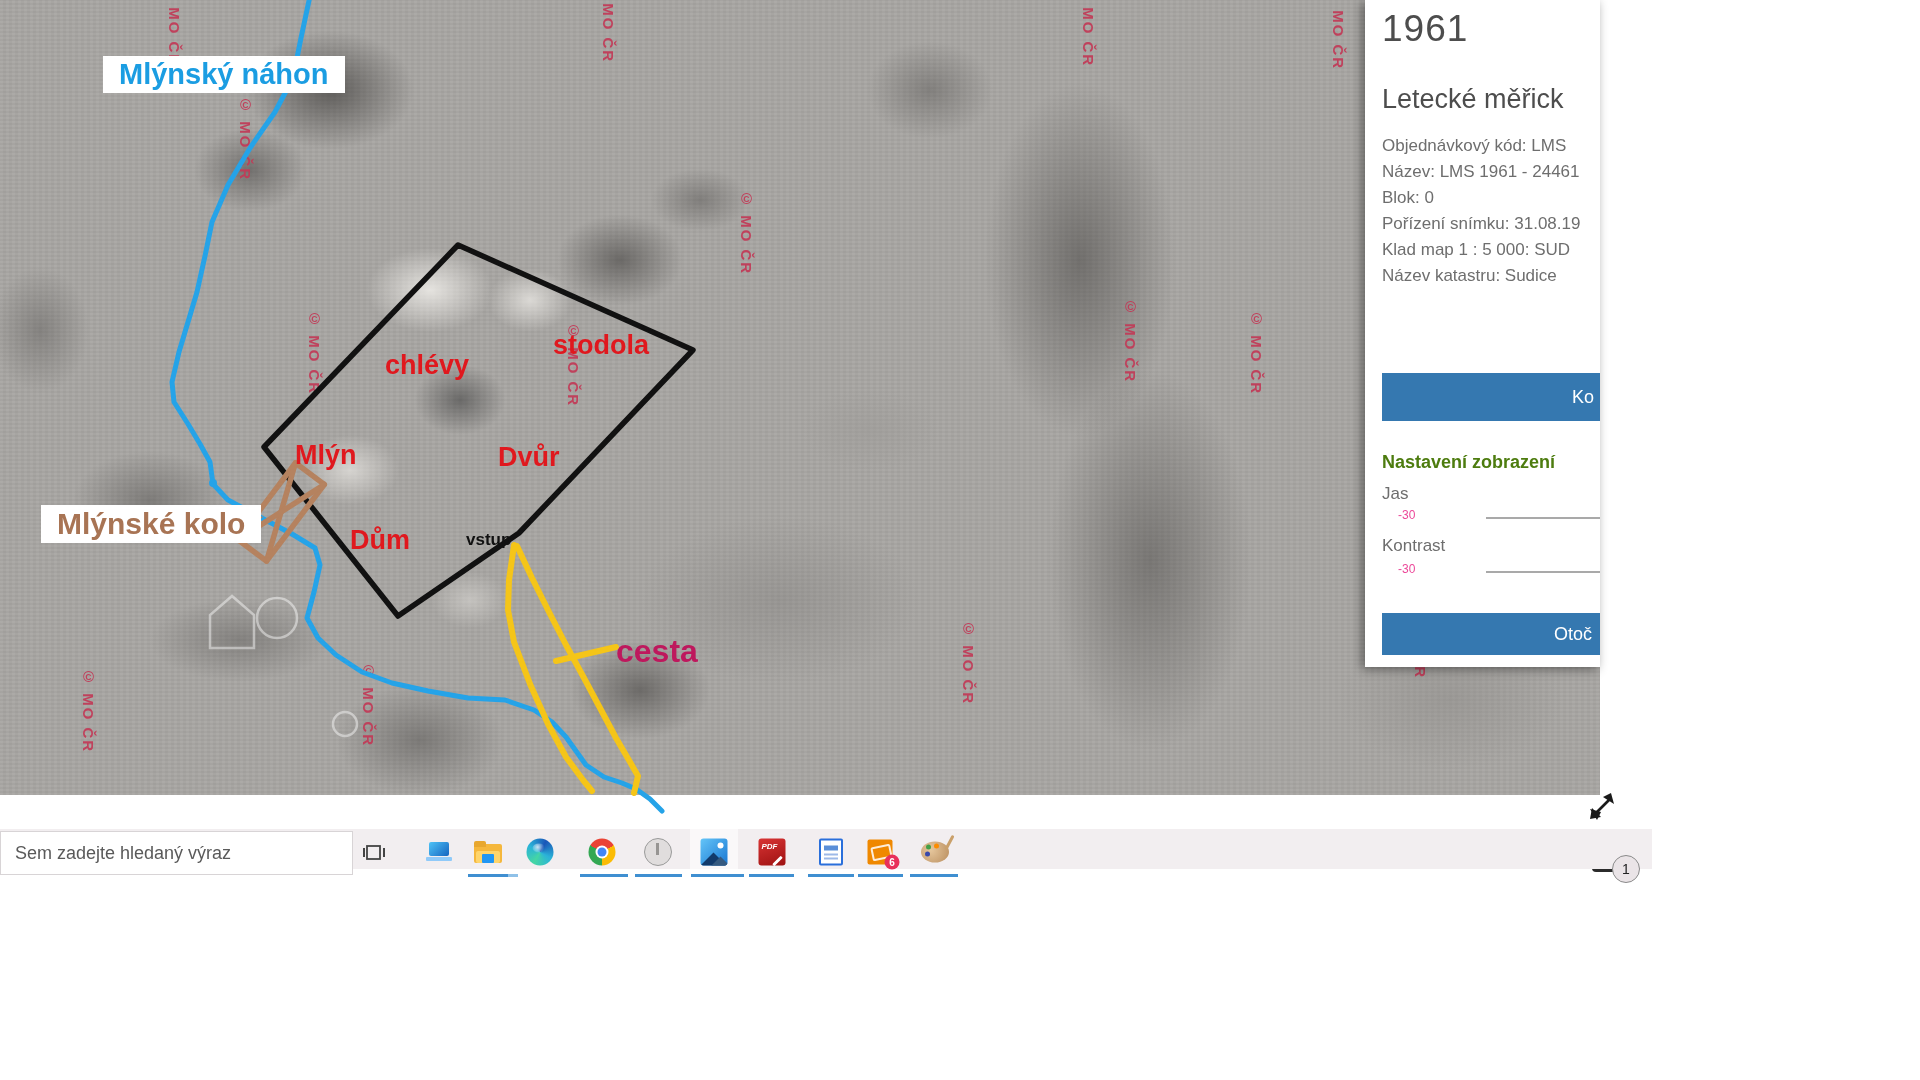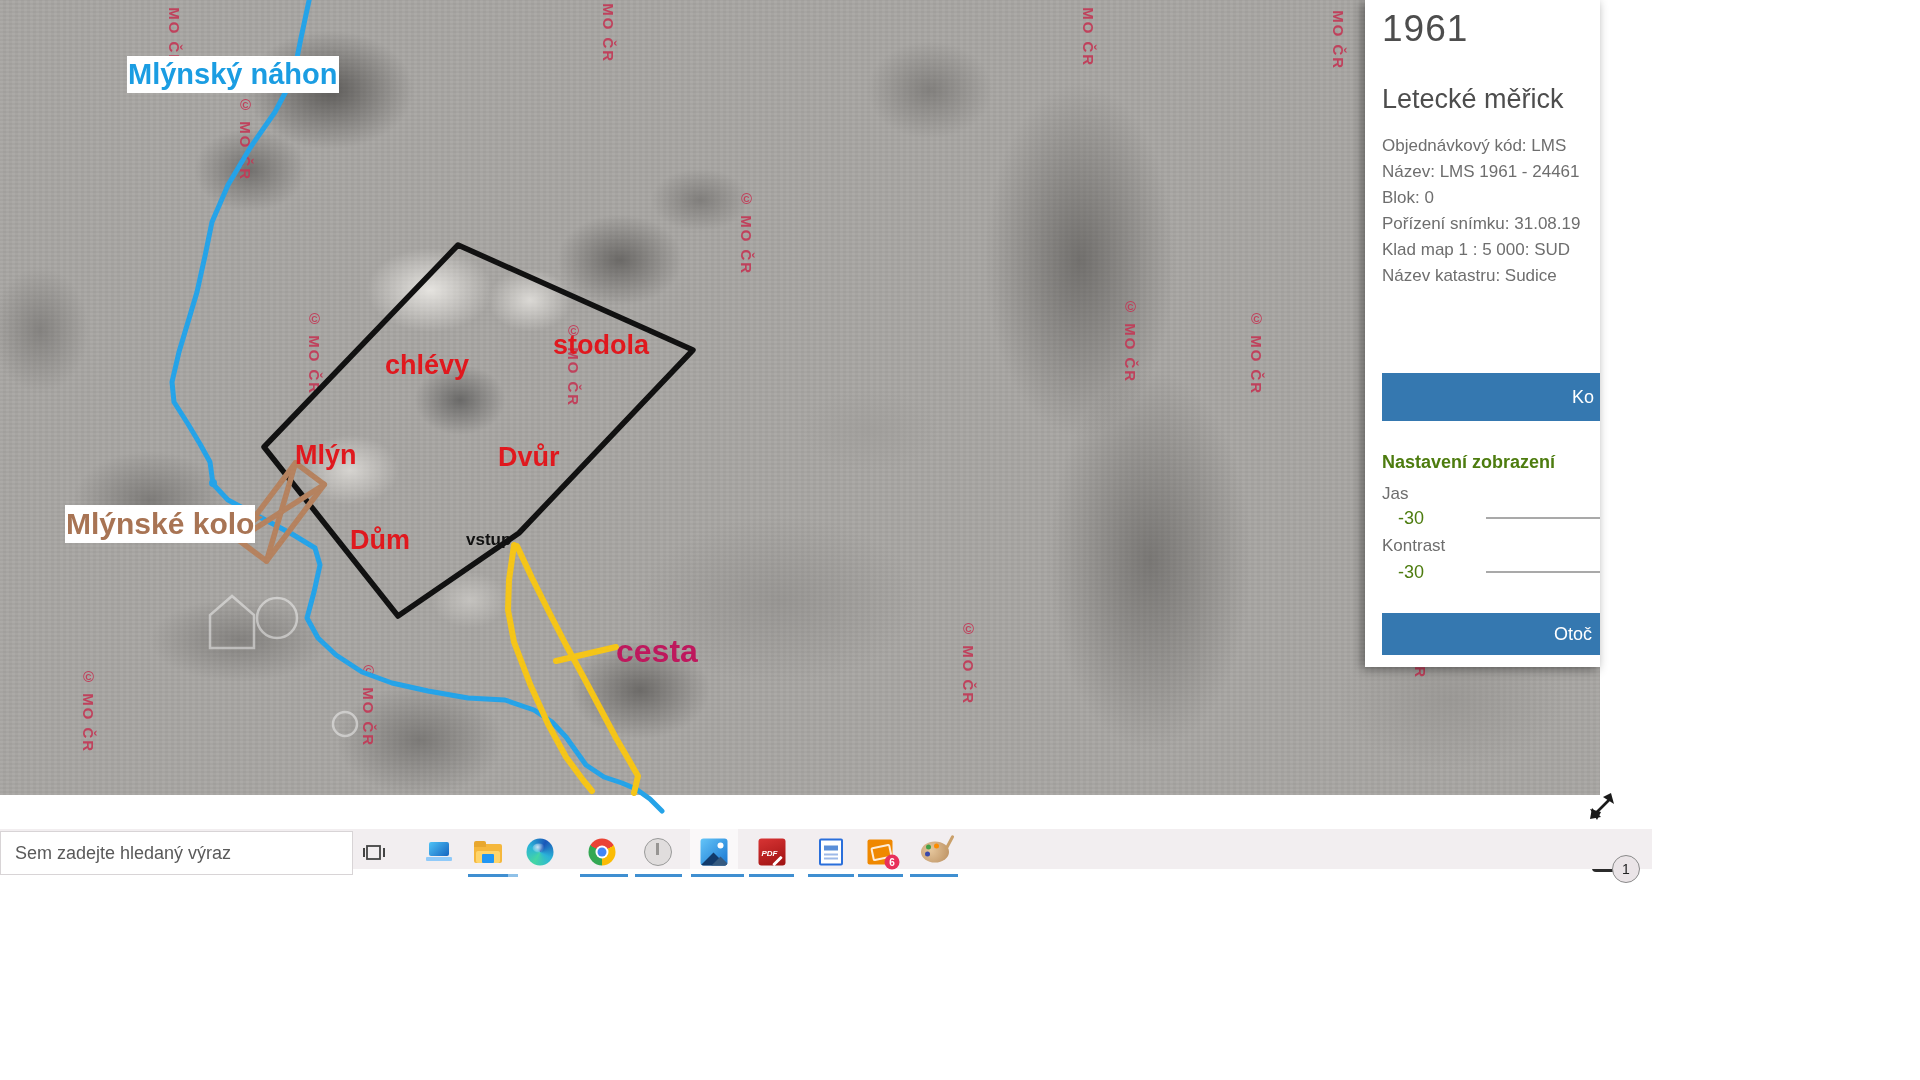--- a/index.html
+++ b/index.html
@@ -35,21 +35,21 @@
   }
   .watermark{
     position:absolute;writing-mode:vertical-rl;font-size:15px;font-weight:bold;
     letter-spacing:2px;color:#c23a57;opacity:.92;white-space:nowrap;user-select:none;
   }
   
   .overlay{position:absolute;left:0;top:0;z-index:3;pointer-events:none;}
 
   
   .map-label{position:absolute;z-index:4;font-weight:bold;white-space:nowrap;}
-  .boxed{background:#ffffff;padding:2px 1px;margin-left:24px;}
+  .boxed{background:#ffffff;padding:2px 16px;}
   .lbl-blue{color:#1b9de2;font-size:29px;}
   .lbl-brown{color:#a87454;font-size:30px;}
   .lbl-red{color:#e0181e;font-size:27px;}
   .lbl-black{color:#111;font-size:17px;}
   .lbl-yellow{color:#be185d;font-size:32px;}
 
   
   .panel{
     position:absolute;left:1365px;top:0;width:235px;height:667px;z-index:6;
     background:#fff;box-shadow:-3px 2px 10px rgba(0,0,0,.45);overflow:hidden;
@@ -60,21 +60,21 @@
   .panel-meta{margin-top:18px;font-size:17px;line-height:26px;white-space:nowrap;}
   .pbtn{
     position:absolute;left:17px;width:330px;background:#3578b0;color:#fff;border:none;
     font-family:"Liberation Sans",sans-serif;font-size:18px;text-align:right;cursor:pointer;
   }
   .btn-share{top:320px;height:47px;padding-right:148px;}
   .btn-buy{top:373px;height:48px;padding-right:118px;}
   .btn-rotate{top:613px;height:42px;padding-right:120px;}
   .settings-h{position:absolute;left:17px;top:452px;font-size:18px;font-weight:bold;color:#4d7c0f;white-space:nowrap;}
   .slider-label{position:absolute;left:17px;font-size:17px;color:#6e6e6e;}
-  .slider-row{position:absolute;left:33px;font-size:18px;color:#4d7c0f;}
+  .slider-row{position:absolute;left:33px;font-size:12px;color:#ec4899;}
   .slider-line{position:absolute;left:88px;width:150px;height:2px;background:#a9a9a9;top:9px;}
   .slider-row .val{display:inline-block;}
   .row-jas{top:508px;} .row-kon{top:562px;}
   .lab-jas{top:484px;} .lab-kon{top:536px;}
 
   
   .expand{position:absolute;left:1588px;top:791px;z-index:7;cursor:pointer;}
 
   
   .taskbar{position:absolute;left:0;top:829px;width:1652px;height:40px;background:#f2eef0;z-index:8;}
@@ -107,21 +107,21 @@
     background:conic-gradient(from -60deg,#ea4335 0 120deg,#fbbc05 0 240deg,#34a853 0 360deg);}
   .ic-chrome::before{content:"";position:absolute;left:7px;top:7px;width:13px;height:13px;background:#fff;border-radius:50%;}
   .ic-chrome::after{content:"";position:absolute;left:9px;top:9px;width:9px;height:9px;background:#4285f4;border-radius:50%;}
   .ic-seal{width:26px;height:26px;border-radius:50%;border:1px solid #9a9a9a;background:rgba(210,208,205,.55);}
   .ic-seal::after{content:"";position:absolute;left:11px;top:4px;width:3px;height:12px;background:rgba(120,118,115,.7);}
   .ic-photos{width:27px;height:27px;border-radius:3px;background:linear-gradient(135deg,#64c5f8,#1976d2);overflow:hidden;}
   .ic-photos .dot{position:absolute;right:4px;top:4px;width:6px;height:6px;background:#fff;border-radius:50%;}
   .ic-photos .mt1{position:absolute;left:-3px;bottom:-3px;width:0;height:0;border-left:16px solid transparent;border-right:16px solid transparent;border-bottom:16px solid #123a6b;}
   .ic-photos .mt2{position:absolute;right:-6px;bottom:-4px;width:0;height:0;border-left:13px solid transparent;border-right:13px solid transparent;border-bottom:13px solid #35597f;}
   .ic-pdf{width:27px;height:27px;border-radius:3px;background:linear-gradient(160deg,#d83434,#9e1111);color:#fff;font-size:8px;font-weight:bold;}
-  .ic-pdf .t{position:absolute;left:3px;top:10px;font-style:italic;}
+  .ic-pdf .t{position:absolute;left:3px;top:3px;font-style:italic;}
   .ic-pdf .pen{position:absolute;right:2px;bottom:3px;width:12px;height:3px;background:#fff;transform:rotate(-45deg);border-radius:1px;}
   .ic-writer{width:24px;height:27px;background:#fff;border:2px solid #2a6fdb;border-radius:2px;box-sizing:border-box;}
   .ic-writer i{position:absolute;left:3px;right:3px;height:2px;background:#9db9e8;}
   .ic-writer .l1{top:5px;background:#5b8fd8;height:5px;}
   .ic-writer .l2{top:13px;} .ic-writer .l3{top:17px;}
   .ic-orange{width:25px;height:25px;background:#ef8800;border-radius:2px;}
   .ic-orange .sketch{position:absolute;left:4px;top:6px;width:16px;height:10px;border:2px solid rgba(255,255,255,.85);border-radius:2px;transform:rotate(-12deg);}
   .ic-orange .badge{position:absolute;right:-7px;bottom:-5px;width:15px;height:15px;background:#e8305a;color:#fff;
     border-radius:50%;font-size:10px;font-weight:bold;text-align:center;line-height:15px;}
   .ic-palette{width:28px;height:21px;background:radial-gradient(circle at 35% 40%,#e6c79d,#b98d5e);border-radius:50%;}

